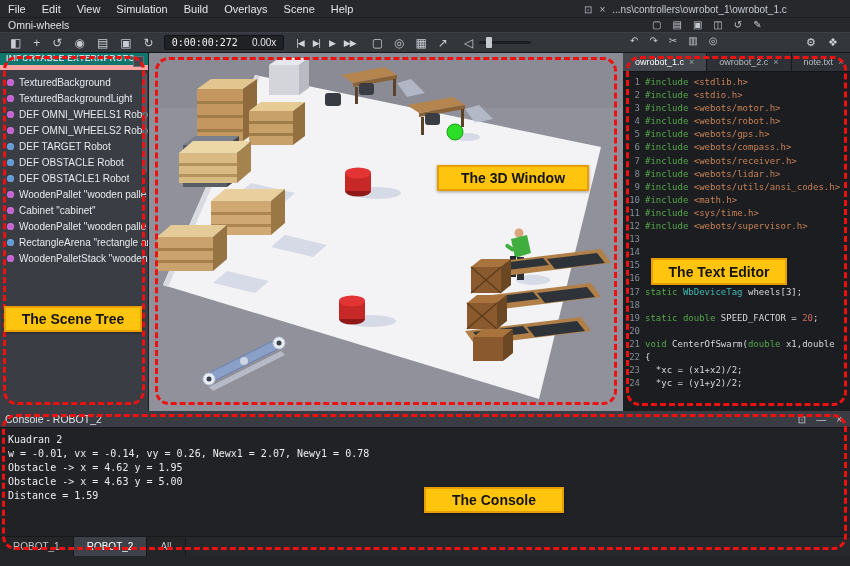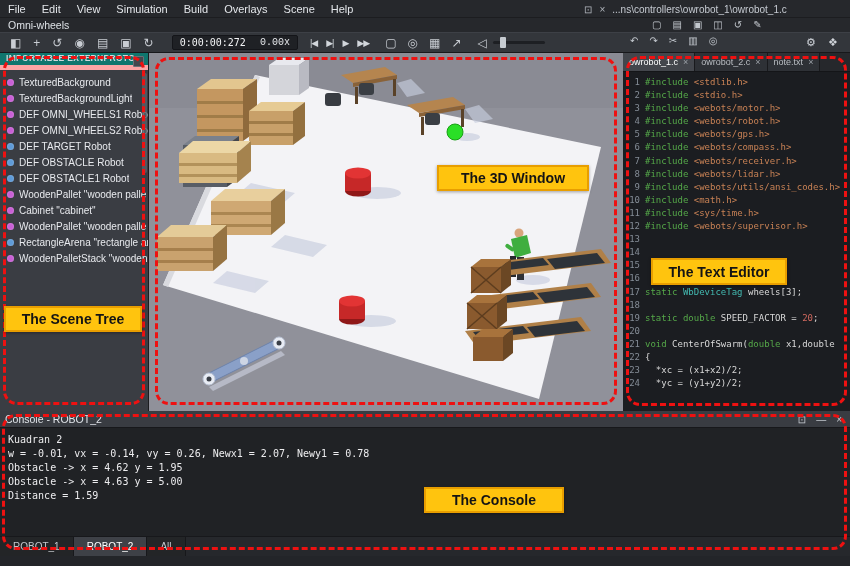--- a/index.html
+++ b/index.html
@@ -15,23 +15,23 @@
   .editor-path{font-size:10px;color:#c6cbd2;white-space:nowrap}
 
   .bar2{position:absolute;left:0;top:18px;width:768px;height:14px;background:#26282c}
   .world-name{position:absolute;left:8px;top:0;font-size:10.5px;color:#dde1e6;line-height:14px}
   .file-icons{position:absolute;left:652px;top:0;height:14px;display:flex;gap:11px;align-items:center;color:#c2c7cd;font-size:10px}
   .sm-icon{font-size:10px;color:#c2c7cd;line-height:1;cursor:default}
 
   .toolbar{position:absolute;left:0;top:32px;width:850px;height:21px;background:#33363b;border-top:1px solid #3d4046;border-bottom:1px solid #17181b;display:flex;align-items:center}
   .tb-group{display:flex;align-items:center;gap:12px;padding-left:10px}
   .tb-icon{font-size:12px;color:#c9cdd3;line-height:1;cursor:default}
-  .time-panel{margin-left:18px;background:#1f2125;border:1px solid #141519;border-radius:2px;padding:1px 7px;display:flex;align-items:center;gap:14px}
+  .time-panel{margin-left:10px;background:#1f2125;border:1px solid #141519;border-radius:2px;padding:1px 7px;display:flex;align-items:center;gap:14px}
   .time-text{font-family:"DejaVu Sans Mono",monospace;font-size:10px;color:#f2f3f5}
-  .speed-text{font-family:Liberation Mono, monospace;font-size:10px;color:#e4e6e9}
+  .speed-text{font-family:Liberation Sans, sans-serif;font-size:10px;color:#e4e6e9}
   .playback{display:flex;align-items:center;gap:9px;margin-left:12px}
   .pb-icon{font-size:9px;color:#d2d6db;letter-spacing:-1px;cursor:default}
   .view-group{display:flex;align-items:center;gap:11px;margin-left:16px}
   .vol-wrap{display:flex;align-items:center;gap:6px;margin-left:16px}
   .vol-track{width:52px;height:3px;background:#1d1f23;border-radius:2px;position:relative}
   .vol-thumb{position:absolute;left:7px;top:-4px;width:6px;height:11px;background:#c6cbd1;border-radius:1px}
   .edit-icons{position:absolute;left:630px;top:36px;display:flex;gap:11px;align-items:center}
   .abs-icon{position:absolute;top:36px;font-size:11px;color:#cfd3d9}
 
   
@@ -45,21 +45,21 @@
   .tree-label{font-size:10px;color:#e8eaee;overflow:hidden;white-space:nowrap}
   .tree-scroll{position:absolute;right:1px;top:20px;width:5px;height:100px;background:#5a5f66;border-radius:2px;opacity:.8}
 
   
   .viewport{position:absolute;left:149px;top:53px;width:474px;height:358px;background:#90919a;overflow:hidden}
   .scene-svg{display:block}
 
   
   .editor{position:absolute;left:623px;top:53px;width:227px;height:358px;background:#1b1d21}
   .ed-tabbar{height:19px;background:#26282c;display:flex;align-items:stretch;border-bottom:1px solid #141518}
-  .ed-tab{display:flex;align-items:center;padding:0 6px;font-size:9px;color:#b9bdc2;background:#2e3136;border-right:1px solid #191a1d;cursor:default;white-space:nowrap}
+  .ed-tab{display:flex;align-items:center;padding:0 12px;font-size:9px;color:#b9bdc2;background:#2e3136;border-right:1px solid #191a1d;cursor:default;white-space:nowrap}
   .ed-tab.active{background:#43464c;color:#fff}
   .tab-close{margin-left:5px;color:#9aa0a7;font-size:9px}
   .code-area{padding-top:4px;font-family:"DejaVu Sans Mono",monospace;font-size:9px;overflow:hidden}
   .code-line{display:flex;height:13.1px;line-height:13.1px;white-space:pre}
   .ln{width:22px;text-align:right;padding-right:5px;color:#848c96;flex:0 0 auto}
   .code-text{white-space:pre}
   .tok-pp{color:#55a849}
   .tok-path{color:#c98255}
   .tok-type{color:#43b9b0}
   .tok-num{color:#d0695f}

